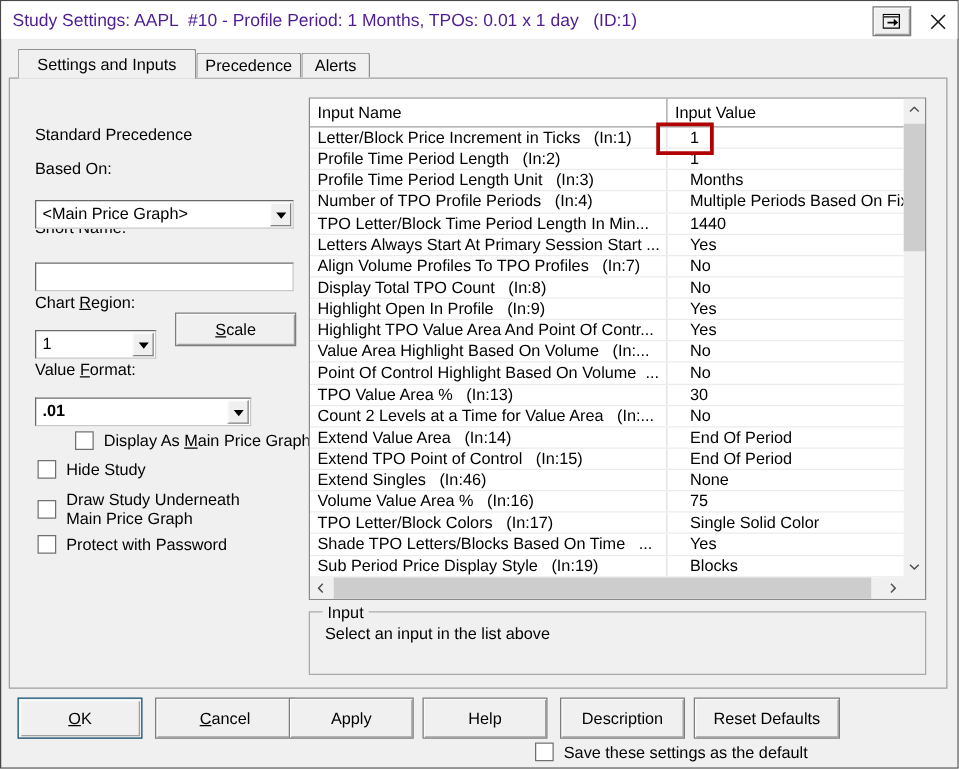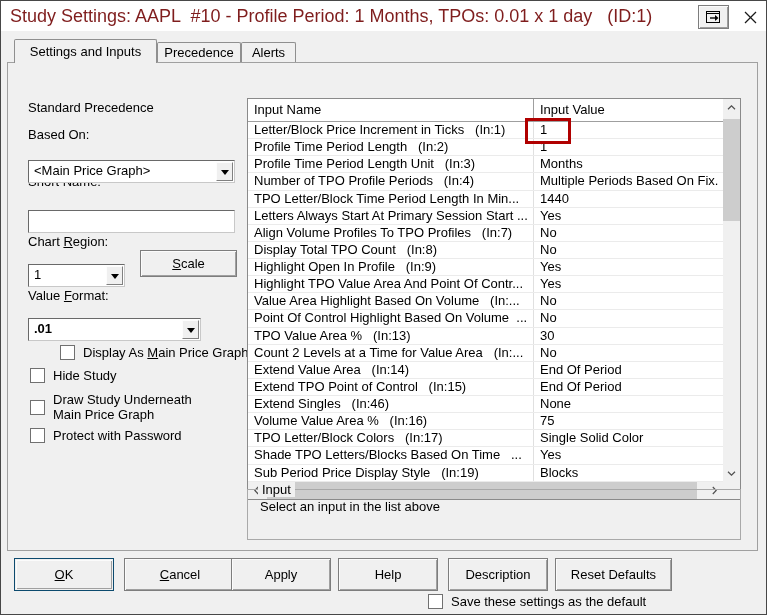--- a/index.html
+++ b/index.html
@@ -4,21 +4,21 @@
 <style>
   html,body{margin:0;padding:0;background:#ffffff;}
   *{font-family:"Liberation Sans","DejaVu Sans",sans-serif;}
   #window{position:relative;width:767px;height:615px;background:#f0f0f0;
     box-shadow:inset 0 0 0 1px #474747;overflow:hidden;}
   .lbl{position:absolute;font-size:13px;color:#000;white-space:pre;}
   .u{text-decoration:underline;}
 
   
   .titlebar{position:absolute;left:1px;top:1px;width:765px;height:30px;background:#ffffff;}
-  .title-text{position:absolute;left:9px;top:0;line-height:30px;font-size:18px;color:#7f1d1d;white-space:pre;}
+  .title-text{position:absolute;left:9px;top:0;line-height:30px;font-size:14px;color:#4c1d95;white-space:pre;}
   .popout-btn{position:absolute;left:697px;top:4px;width:31px;height:24px;background:#f0f0f0;
     border:1px solid #7d7d7d;box-shadow:inset 1px 1px 0 #fbfbfb,inset -1px -1px 0 #9c9c9c;
     display:flex;align-items:center;justify-content:center;box-sizing:border-box;}
   .close-btn{position:absolute;left:737px;top:4px;width:24px;height:24px;display:flex;align-items:center;justify-content:center;background:#fff;}
 
   
   .tab{position:absolute;background:#f0f0f0;border:1px solid #8f8f8f;border-bottom:none;
     border-radius:2px 2px 0 0;font-size:13px;text-align:center;box-sizing:border-box;color:#000;}
   .tab.active{left:14px;top:39px;width:143px;height:24px;line-height:23px;z-index:4;}
   .tab.t1{left:157px;top:42px;width:84px;height:20px;line-height:19px;z-index:2;}
@@ -40,27 +40,27 @@
   .btn.default{border:1px solid #0c4a6e;
     box-shadow:inset 0 0 0 1px #f0f0f0,inset 2px 2px 0 #fbfbfb,inset -2px -2px 0 #a0a0a0;}
 
   
   .checkrow{position:absolute;display:flex;align-items:flex-start;font-size:13px;color:#000;z-index:2;}
   .cbox{width:13px;height:13px;background:#fff;border:1px solid #707070;margin-right:8px;flex:none;box-sizing:content-box;}
   .cbl{white-space:pre-line;line-height:15px;}
 
   
   .itable{position:absolute;left:247px;top:78px;width:494px;height:402px;background:#fff;
-    border:1px solid #8a8a8a;box-sizing:border-box;z-index:2;margin-top:20px;}
+    border:1px solid #8a8a8a;box-sizing:border-box;z-index:2;}
   .thead{position:absolute;left:0;top:0;width:475px;height:23px;display:flex;background:#fff;
     border-bottom:1px solid #9f9f9f;box-sizing:border-box;font-size:13px;}
   .th-name{width:286px;padding:3px 0 0 6px;border-right:1px solid #9f9f9f;box-sizing:border-box;white-space:pre;overflow:hidden;}
   .th-value{flex:1;padding:3px 0 0 6px;white-space:pre;overflow:hidden;}
   .tbody{position:absolute;left:0;top:23px;width:475px;height:360px;overflow:hidden;}
-  .trow{height:17.14px;display:flex;border-bottom:1px solid #ebebeb;box-sizing:border-box;font-size:13px;line-height:15px;color:#000;}
+  .trow{height:17.14px;display:flex;border-bottom:1px solid #ebebeb;box-sizing:border-box;font-size:13px;line-height:15px;color:#000;gap:12px;}
   .cell-name{width:286px;padding-left:6px;border-right:1px solid #e0e0e0;box-sizing:border-box;white-space:pre;overflow:hidden;}
   .cell-value{flex:1;padding-left:6px;white-space:pre;overflow:hidden;}
 
   
   .vscroll{position:absolute;right:0;top:0;width:17px;height:383px;background:#f0f0f0;}
   .hscroll{position:absolute;left:0;bottom:0;width:475px;height:17px;background:#f0f0f0;}
   .sbtn{position:absolute;width:17px;height:17px;display:flex;align-items:center;justify-content:center;background:#f0f0f0;}
   .vthumb{position:absolute;left:0;top:20px;width:17px;height:102px;background:#cdcdcd;}
   .hthumb{position:absolute;top:0;left:19px;width:430px;height:17px;background:#cdcdcd;}
   .corner{position:absolute;right:0;bottom:0;width:17px;height:17px;background:#f0f0f0;}

